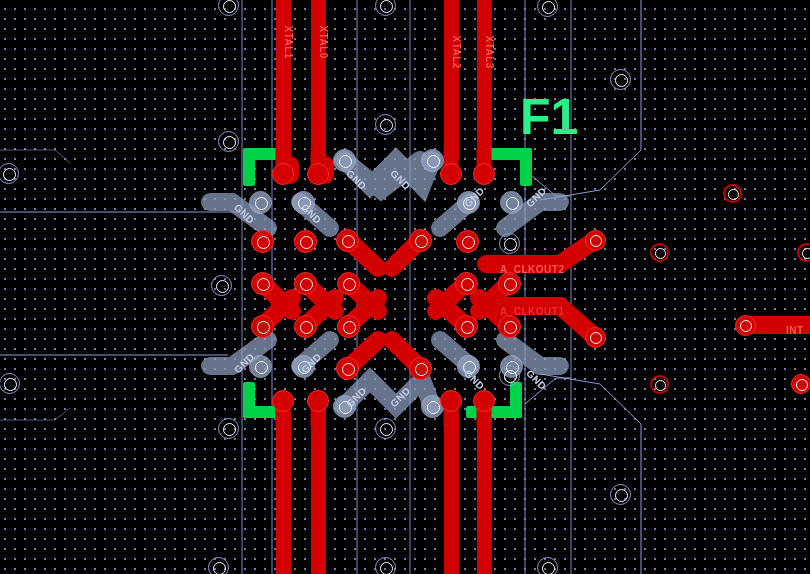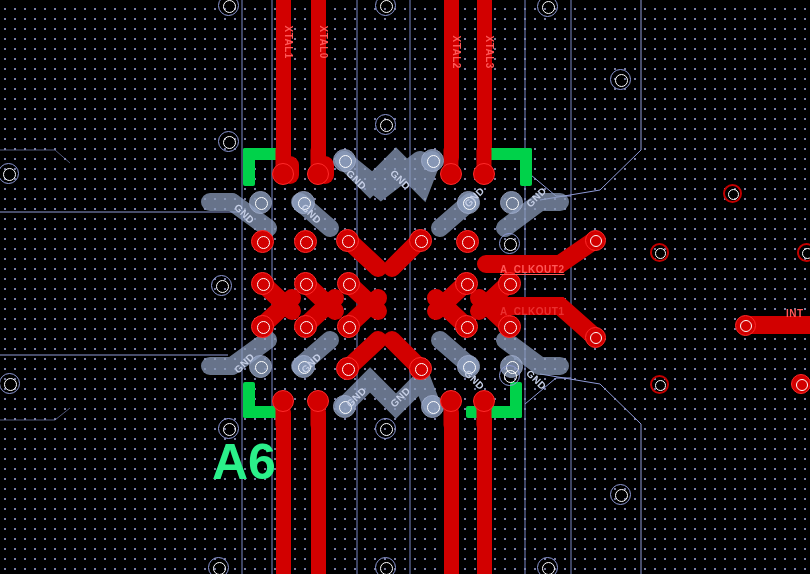--- a/index.html
+++ b/index.html
@@ -314,20 +314,20 @@
   <div class="netname net-blue" style="left:528px;top:200px;transform:rotate(-45deg);">GND</div>
   <div class="netname net-blue" style="left:236px;top:366px;transform:rotate(-45deg);">GND</div>
   <div class="netname net-blue" style="left:303px;top:366px;transform:rotate(-45deg);">GND</div>
   <div class="netname net-blue" style="left:466px;top:366px;transform:rotate(45deg);">GND</div>
   <div class="netname net-blue" style="left:528px;top:366px;transform:rotate(45deg);">GND</div>
   <div class="netname net-blue" style="left:348px;top:166px;transform:rotate(45deg);">GND</div>
   <div class="netname net-blue" style="left:392px;top:166px;transform:rotate(45deg);">GND</div>
   <div class="netname net-blue" style="left:348px;top:400px;transform:rotate(-45deg);">GND</div>
   <div class="netname net-blue" style="left:392px;top:400px;transform:rotate(-45deg);">GND</div>
 
-  <div class="netname net-red" style="left:500px;top:264px;text-decoration:underline;">A_CLKOUT2</div>
+  <div class="netname net-red" style="left:500px;top:264px;">A_CLKOUT2</div>
   <div class="netname net-red" style="left:500px;top:306px;opacity:.55;">A_CLKOUT1</div>
-  <div class="netname net-red" style="left:786px;top:308px;">INT</div>
-
-
-  <div class="pinlabel" style="left:212px;top:437px;">A6</div>
+  <div class="netname net-red" style="left:786px;top:325px;">INT</div>
+
+
+  <div class="pinlabel" style="left:520px;top:92px;">F1</div>
 
 </div>
 
 </body></html>

